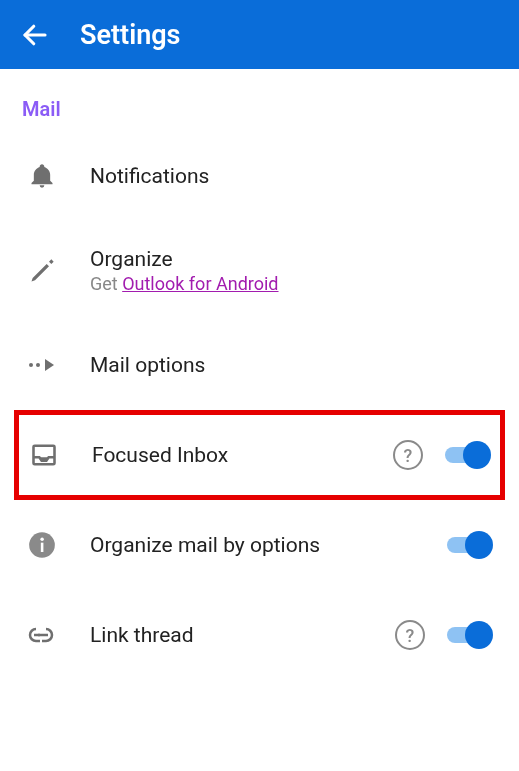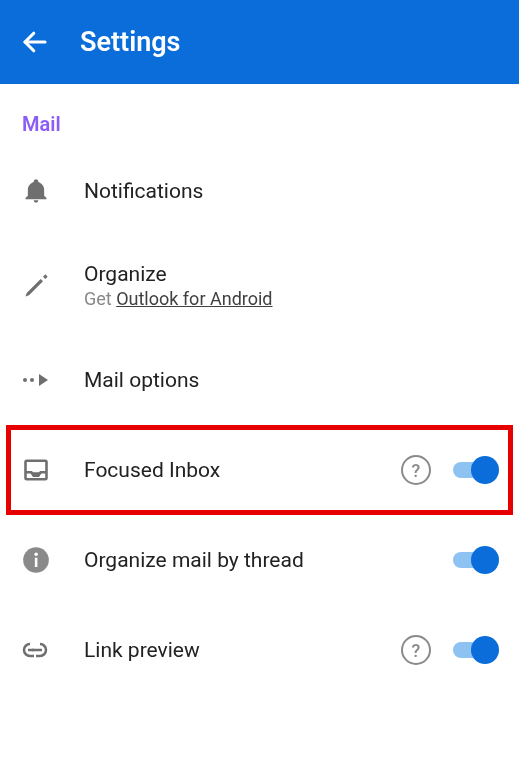--- a/index.html
+++ b/index.html
@@ -5,21 +5,21 @@
   * { box-sizing: border-box; margin: 0; padding: 0; }
   body {
     font-family: -apple-system, BlinkMacSystemFont, 'Segoe UI', Roboto, sans-serif;
     width: 519px;
     height: 771px;
     background: #ffffff;
     overflow: hidden;
   }
   .header {
     background: #0a6dd9;
-    height: 84px;
+    height: 69px;
     display: flex;
     align-items: center;
     padding: 0 20px;
     color: #ffffff;
   }
   .back-btn {
     cursor: pointer;
     margin-right: 30px;
     display:flex;
     align-items:center;
@@ -33,28 +33,28 @@
     font-size: 20px;
     font-weight: 600;
     padding: 28px 22px 10px 22px;
   }
   .settings-list {
     padding: 0;
   }
   .row {
     display: flex;
     align-items: center;
-    padding: 26px 22px;
+    padding: 26px 28px;
     min-height: 90px;
     position: relative;
   }
   .row.highlighted {
     outline: 5px solid #e60000;
     outline-offset: -5px;
-    margin: 0 6px;
+    margin: 0 14px;
     padding: 26px 16px;
   }
   .row-icon {
     width: 62px;
     display: flex;
     align-items: center;
     justify-content: flex-start;
     color: #6f6f6f;
     flex-shrink: 0;
   }
@@ -68,21 +68,21 @@
     font-size: 21px;
     color: #222;
     font-weight: 400;
   }
   .row-sub {
     font-size: 18px;
     color: #888;
     margin-top: 2px;
   }
   .row-sub a {
-    color: #404040;
+    color: #a21caf;
     text-decoration: underline;
   }
   .help-icon {
     width: 30px;
     height: 30px;
     border: 2px solid #8a8a8a;
     border-radius: 50%;
     display: flex;
     align-items: center;
     justify-content: center;
@@ -194,39 +194,39 @@
 
   <div class="row">
     <div class="row-icon">
       <svg width="28" height="28" viewBox="0 0 24 24" fill="#8a8a8a">
           <circle cx="12" cy="12" r="11"></circle>
           <rect x="11" y="10" width="2.2" height="8" fill="#fff"></rect>
           <circle cx="12.1" cy="7" r="1.5" fill="#fff"></circle>
         </svg>
     </div>
     <div class="row-body">
-      <div class="row-title">Organize mail by thread</div>
+      <div class="row-title">Organize mail by options</div>
     </div>
     <div class="toggle">
       <div class="track"></div>
         <div class="thumb"></div>
     </div>
   </div>
 
   <div class="row">
     <div class="row-icon">
       <svg width="30" height="16" viewBox="0 0 30 16" fill="none" stroke="#6f6f6f" stroke-width="2.5">
           <path d="M12 8H6a5 5 0 0 1 0-0"></path>
           <path d="M8 2a6 6 0 0 0 0 12h4"></path>
           <path d="M18 2a6 6 0 0 1 0 12h-4"></path>
           <line x1="10" y1="8" x2="20" y2="8"></line>
         </svg>
     </div>
     <div class="row-body">
-      <div class="row-title">Link preview</div>
+      <div class="row-title">Link thread</div>
     </div>
     <div class="help-icon">?</div>
     <div class="toggle">
       <div class="track"></div>
         <div class="thumb"></div>
     </div>
   </div>
 
 </div>
 

